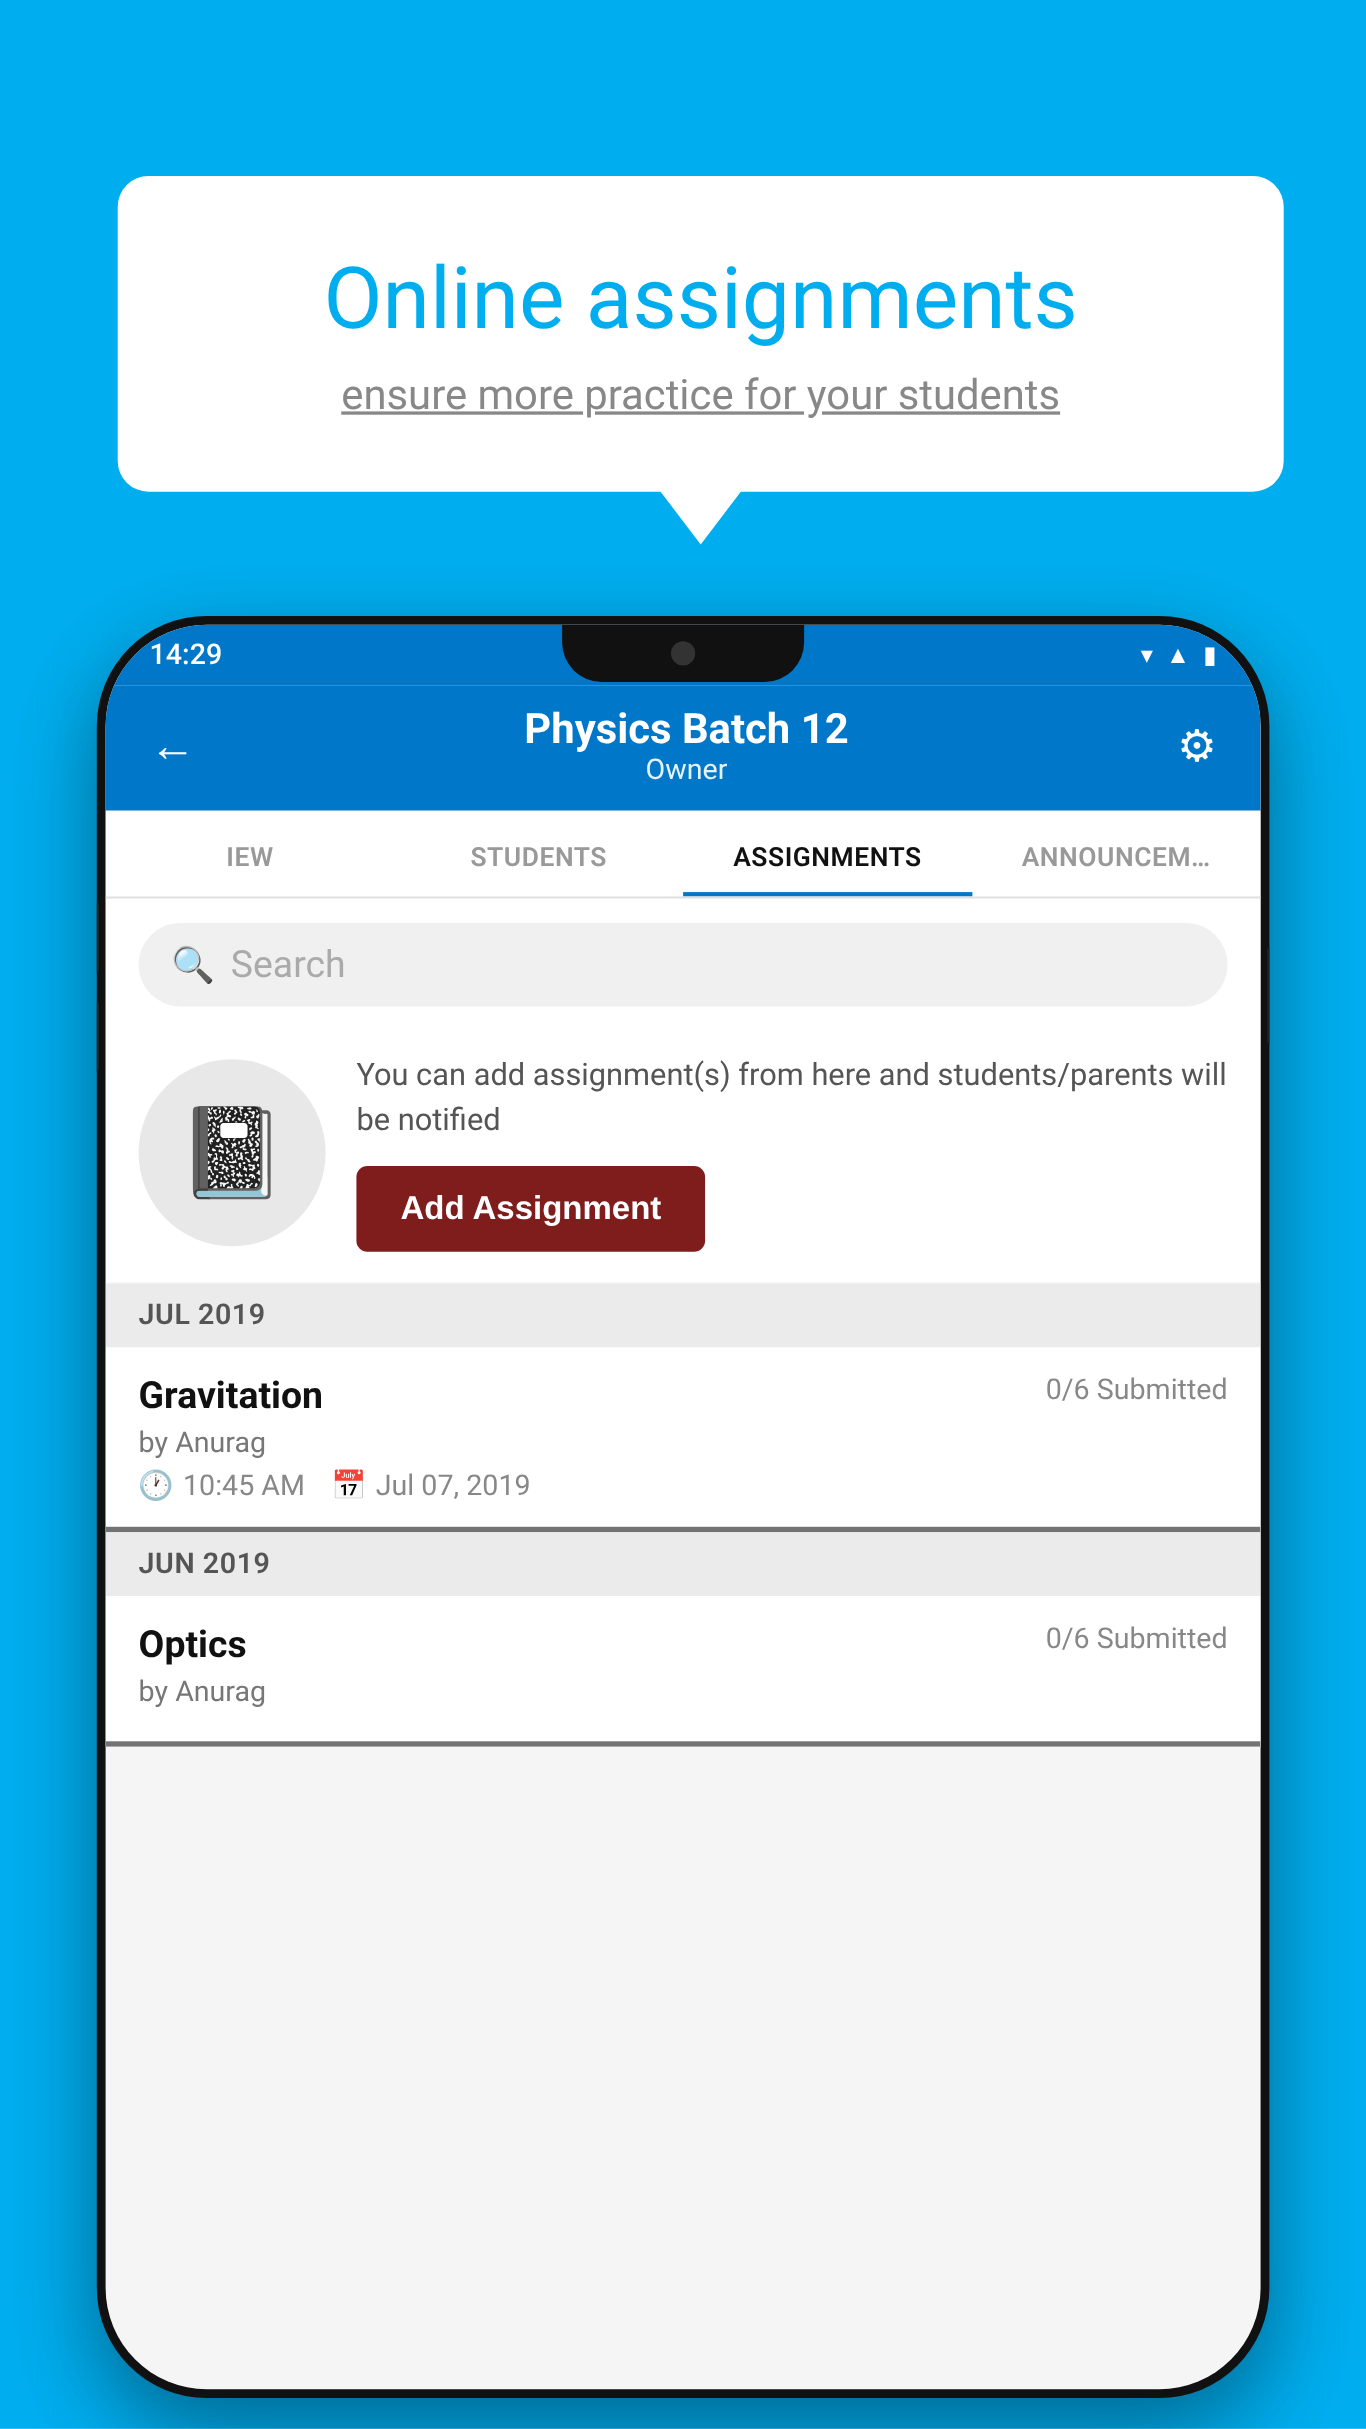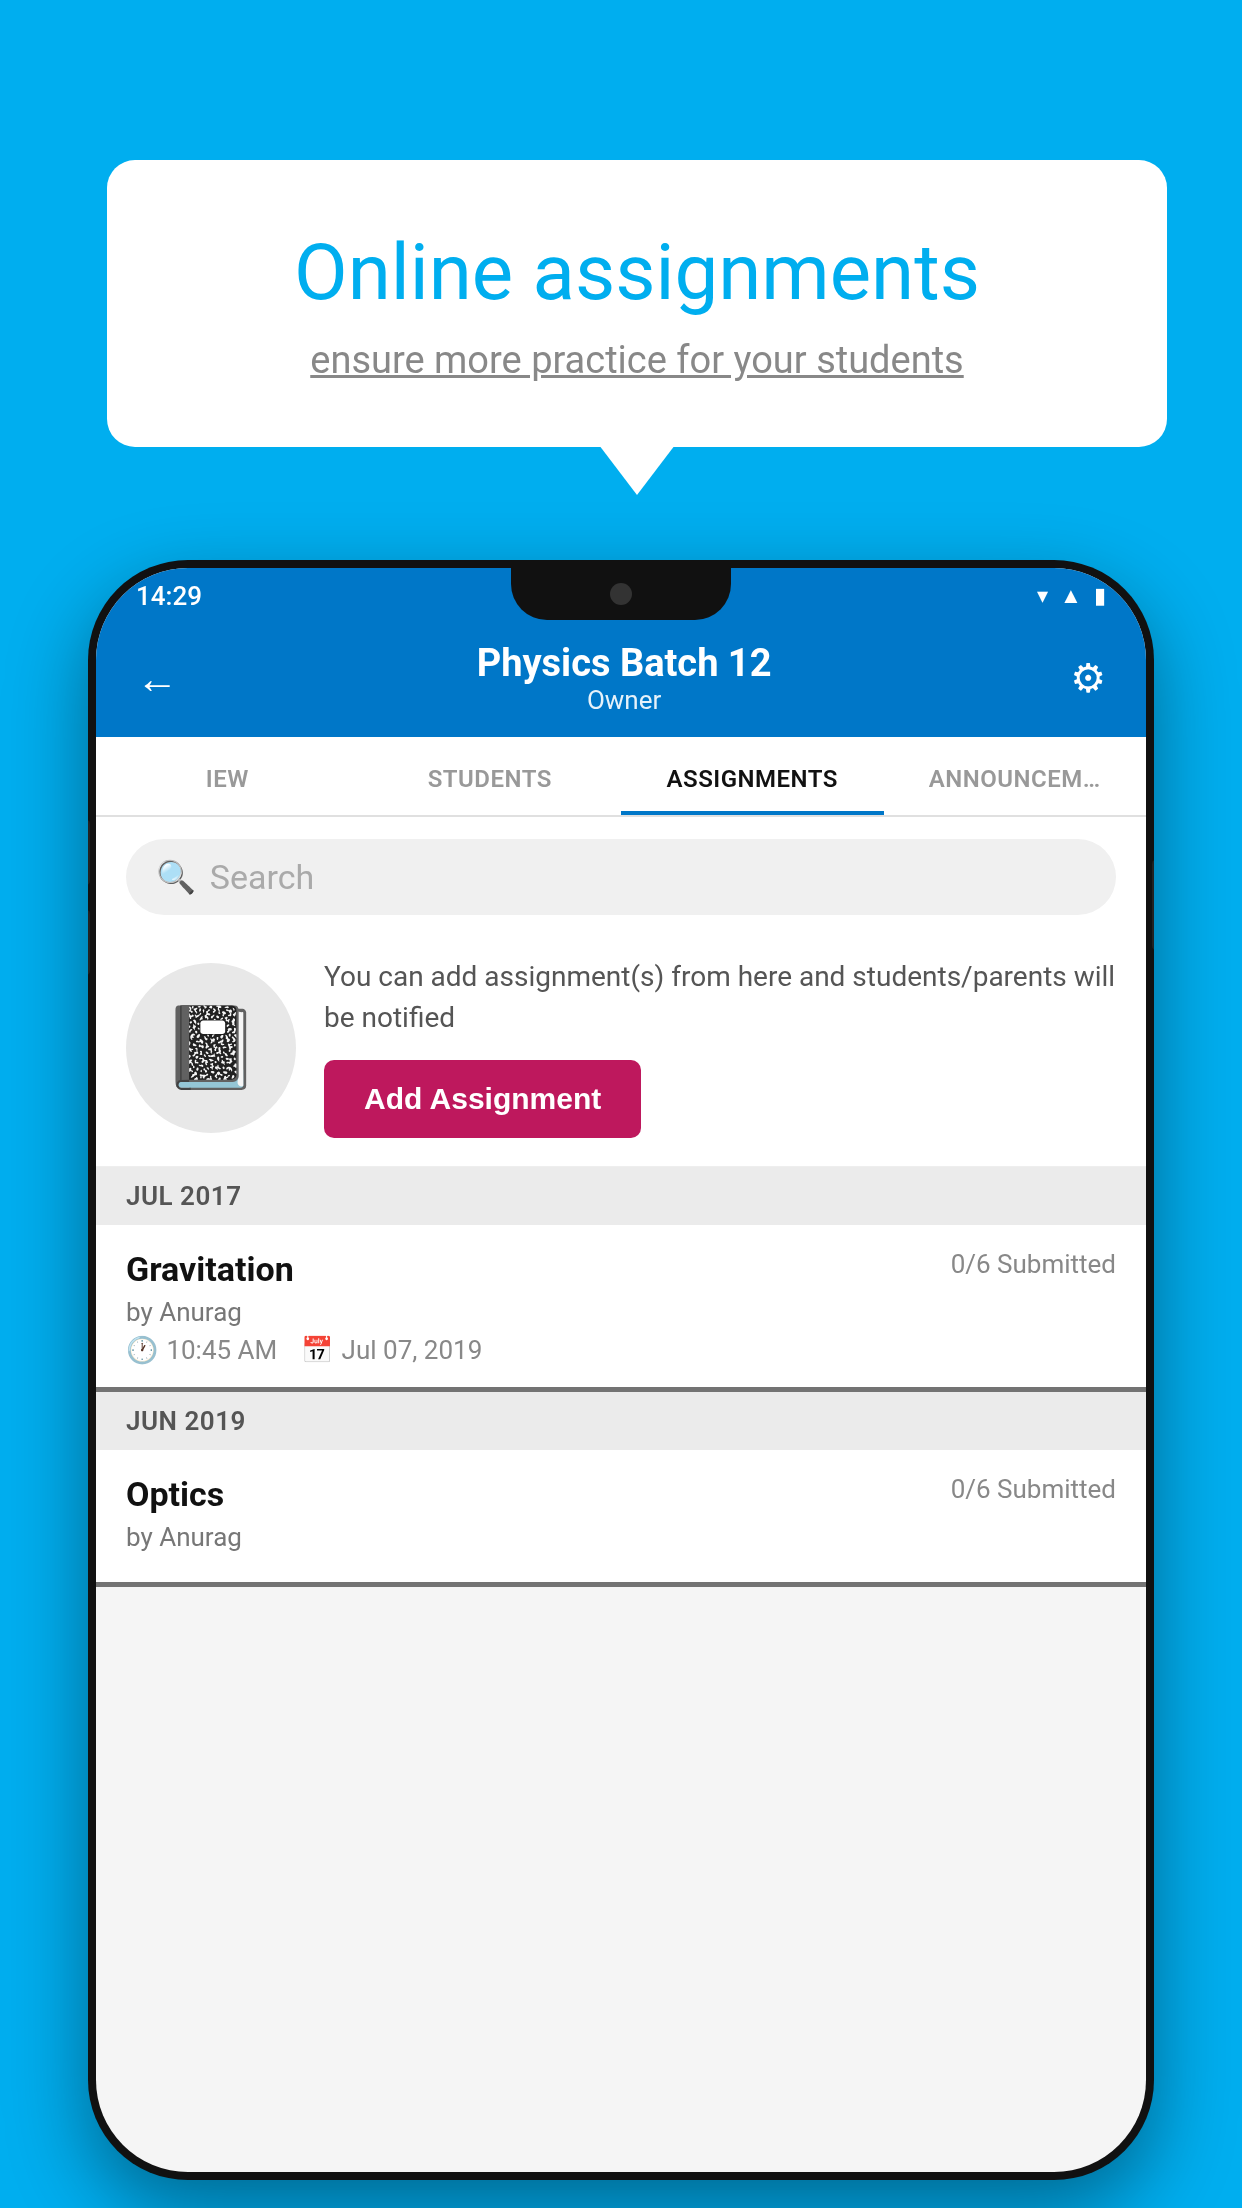--- a/index.html
+++ b/index.html
@@ -265,21 +265,21 @@
     }
 
     .promo-text {
       font-size: 28px;
       color: #555;
       line-height: 1.45;
       margin-bottom: 22px;
     }
 
     .add-assignment-btn {
-      background: #be185d;
+      background: #7f1d1d;
       color: white;
       border: none;
       border-radius: 10px;
       padding: 22px 40px;
       font-size: 30px;
       font-weight: 600;
       cursor: pointer;
       display: inline-block;
     }
 
@@ -429,21 +429,21 @@
         <div class="promo-icon-circle">
           <span class="notebook-icon">📓</span>
         </div>
         <div class="promo-content">
           <div class="promo-text">You can add assignment(s) from here and students/parents will be notified</div>
           <button class="add-assignment-btn">Add Assignment</button>
         </div>
       </div>
 
       <div class="month-header">
-        <span>JUL 2017</span>
+        <span>JUL 2019</span>
       </div>
 
       <div class="assignment-item">
         <div class="assignment-header">
           <span class="assignment-name">Gravitation</span>
           <span class="assignment-submitted">0/6 Submitted</span>
         </div>
         <div class="assignment-by">by Anurag</div>
         <div class="assignment-meta">
           <div class="meta-item">

